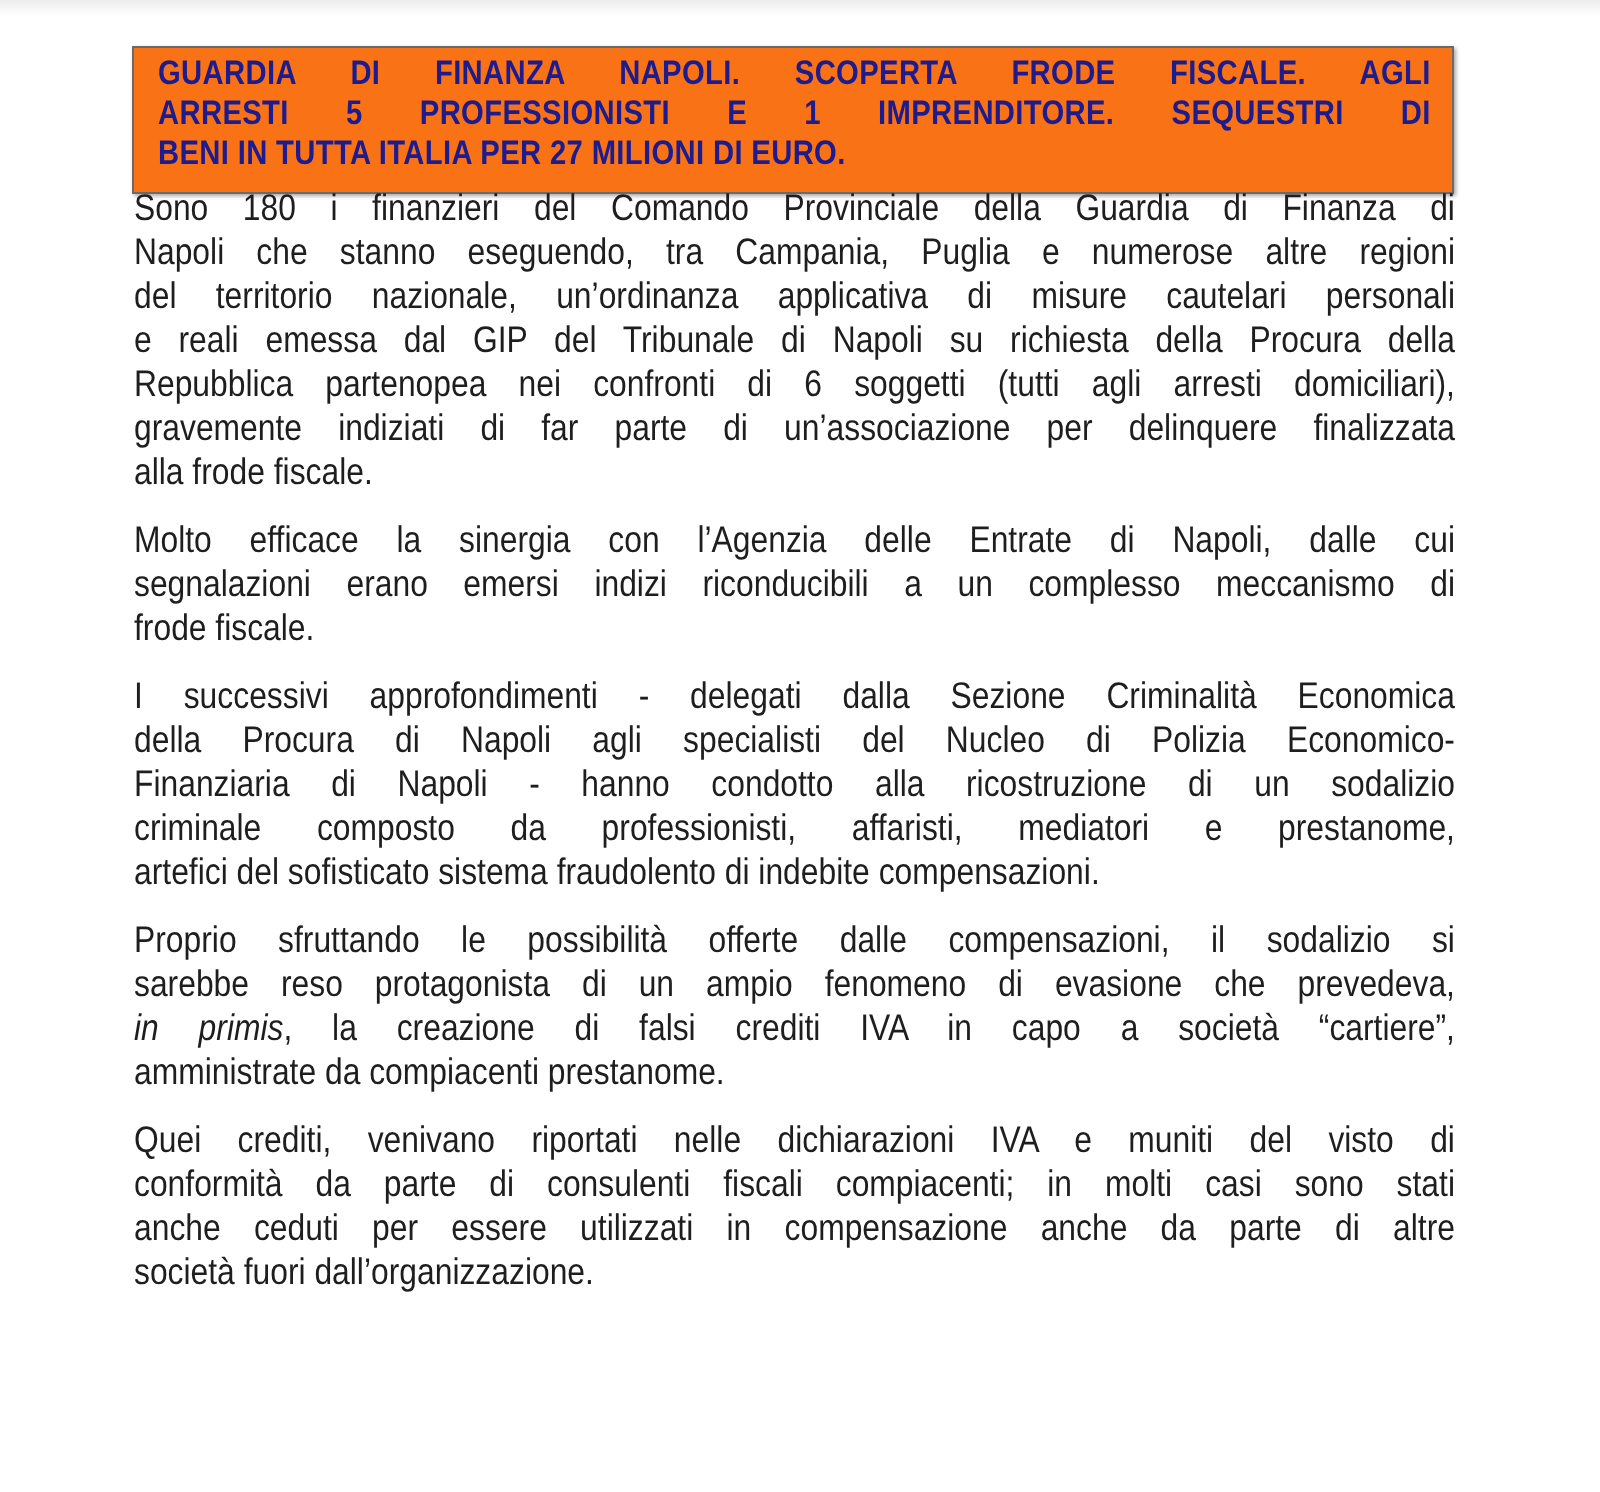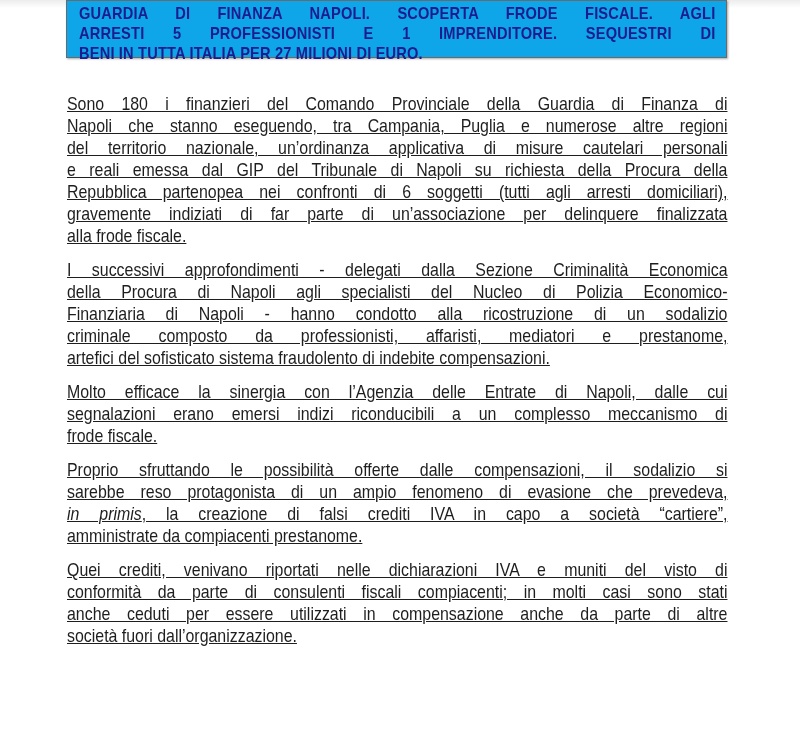--- a/index.html
+++ b/index.html
@@ -7,24 +7,24 @@
     width: 800px; height: 746px; overflow: hidden;
     background: #ffffff;
     position: relative;
     font-family: "Liberation Sans", sans-serif;
   }
   .topfade {
     position: absolute; left: 0; top: 0; width: 800px; height: 8px;
     background: linear-gradient(#ececec, #ffffff);
   }
   .title-box {
-    position: absolute; left: 66px; top: 0; width: 661px; height: 58px;
+    position: absolute; left: 66px; top: 23px; width: 661px; height: 74px;
     border: 1.5px solid #6a6a6a;
     box-shadow: 1px 1px 2px rgba(0,0,0,0.35);
-    background: #0ea5e9;
+    background: #f97316;
     box-sizing: border-box;
     padding: 3px 12px 0 12px;
   }
   .title-line {
     color: #1c1c8e;
     font-weight: bold;
     font-size: 17px;
     line-height: 20px;
     white-space: nowrap;
     transform-origin: left top;
@@ -32,21 +32,21 @@
     width: 740px;
     text-align: justify;
     text-align-last: justify;
     letter-spacing: 0.2px;
   }
   .title-line.last { text-align-last: left; }
   .body {
     position: absolute; left: 67px; top: 93px; width: 661px;
     color: #1e1e1e;
   }
-  .para { margin-bottom: 12px; text-decoration: underline; }
+  .para { margin-bottom: 12px; }
   .line {
     font-size: 18.5px;
     line-height: 22px;
     height: 22px;
     white-space: nowrap;
     width: 768px;
     transform-origin: left top;
     transform: scaleX(0.86);
     text-align: justify;
     text-align-last: justify;
@@ -69,30 +69,30 @@
   <div class="para">
     <div class="line">Sono 180 i finanzieri del Comando Provinciale della Guardia di Finanza di</div>
     <div class="line">Napoli che stanno eseguendo, tra Campania, Puglia e numerose altre regioni</div>
     <div class="line">del territorio nazionale, un’ordinanza applicativa di misure cautelari personali</div>
     <div class="line">e reali emessa dal GIP del Tribunale di Napoli su richiesta della Procura della</div>
     <div class="line">Repubblica partenopea nei confronti di 6 soggetti (tutti agli arresti domiciliari),</div>
     <div class="line">gravemente indiziati di far parte di un’associazione per delinquere finalizzata</div>
     <div class="line last">alla frode fiscale.</div>
   </div>
   <div class="para">
+    <div class="line">Molto efficace la sinergia con l’Agenzia delle Entrate di Napoli, dalle cui</div>
+    <div class="line">segnalazioni erano emersi indizi riconducibili a un complesso meccanismo di</div>
+    <div class="line last">frode fiscale.</div>
+  </div>
+  <div class="para">
     <div class="line">I successivi approfondimenti - delegati dalla Sezione Criminalità Economica</div>
     <div class="line">della Procura di Napoli agli specialisti del Nucleo di Polizia Economico-</div>
     <div class="line">Finanziaria di Napoli - hanno condotto alla ricostruzione di un sodalizio</div>
     <div class="line">criminale composto da professionisti, affaristi, mediatori e prestanome,</div>
     <div class="line last">artefici del sofisticato sistema fraudolento di indebite compensazioni.</div>
-  </div>
-  <div class="para">
-    <div class="line">Molto efficace la sinergia con l’Agenzia delle Entrate di Napoli, dalle cui</div>
-    <div class="line">segnalazioni erano emersi indizi riconducibili a un complesso meccanismo di</div>
-    <div class="line last">frode fiscale.</div>
   </div>
   <div class="para">
     <div class="line">Proprio sfruttando le possibilità offerte dalle compensazioni, il sodalizio si</div>
     <div class="line">sarebbe reso protagonista di un ampio fenomeno di evasione che prevedeva,</div>
     <div class="line"><span class="ital">in primis</span><span>, la creazione di falsi crediti IVA in capo a società “cartiere”,</span></div>
     <div class="line last">amministrate da compiacenti prestanome.</div>
   </div>
   <div class="para">
     <div class="line">Quei crediti, venivano riportati nelle dichiarazioni IVA e muniti del visto di</div>
     <div class="line">conformità da parte di consulenti fiscali compiacenti; in molti casi sono stati</div>

